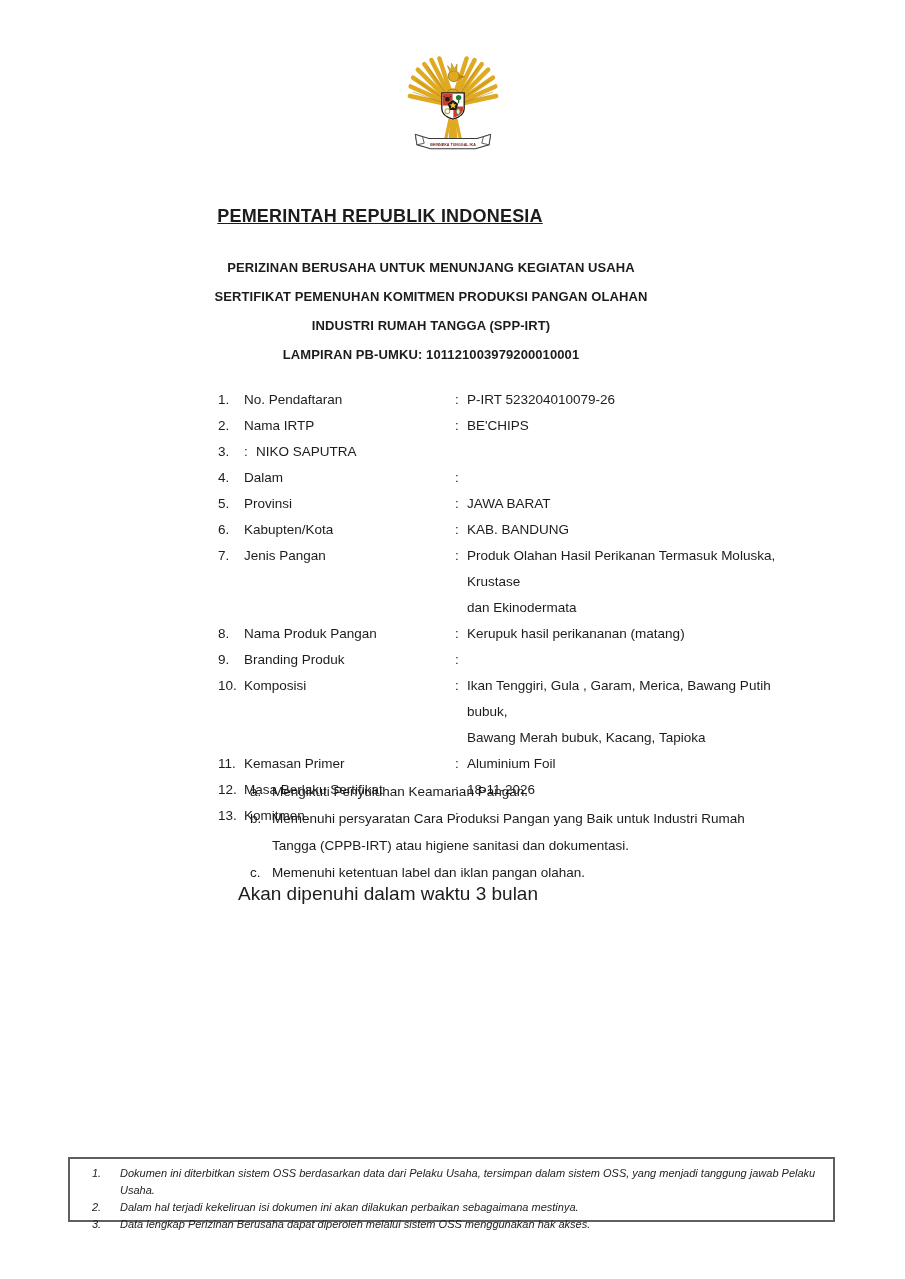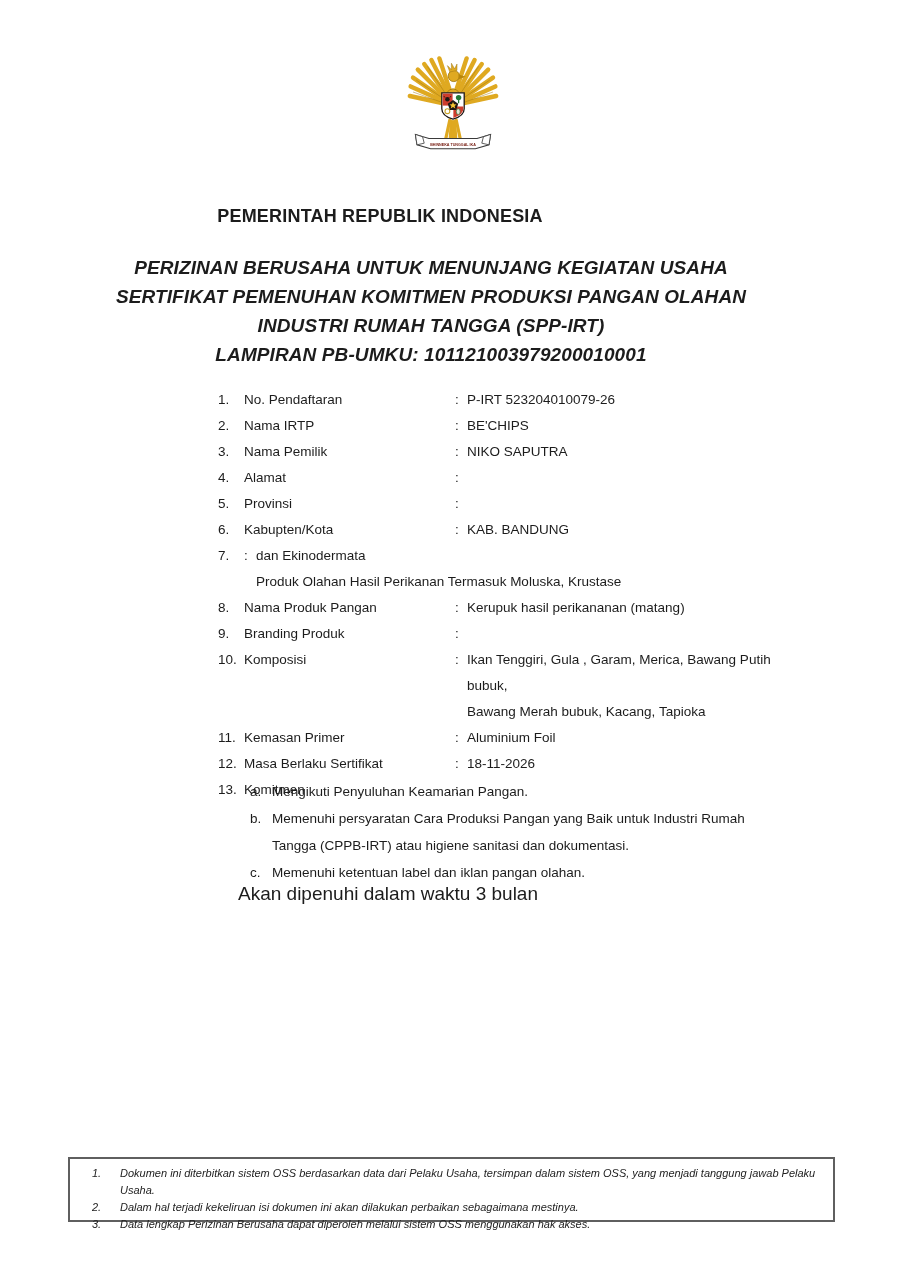--- a/index.html
+++ b/index.html
@@ -8,27 +8,26 @@
     position:relative;
     font-family:"Liberation Sans", sans-serif;
     color:#1c1c1c;
   }
   .emblem {
     position:absolute; top:56px; left:50%; transform:translateX(-50%);
     width:96px; height:104px;
   }
   .gov-title {
     position:absolute; top:206px; left:0; width:760px;
-    text-align:center; font-size:18px; font-weight:bold; letter-spacing:0.2px;
+    text-align:center; font-size:18px; font-weight:bold; letter-spacing:0.2px;text-decoration:underline;
   }
   .main-title {
     position:absolute; top:253px; left:0; width:862px;
-    text-align:center; font-size:19px; font-weight:bold; line-height:29px;
+    text-align:center; font-size:13px; font-weight:bold; line-height:29px;
     letter-spacing:0.1px;
-    font-style:italic;
   }
   .fields { position:absolute; top:387px; left:218px; width:580px; font-size:13.5px; }
   .field-row { display:flex; line-height:26px; }
   .f-no    { width:26px; flex:none; }
   .f-label { width:211px; flex:none; }
   .f-colon { width:12px; flex:none; }
   .f-value { flex:1; }
   .commitments { position:absolute; top:778px; left:250px; width:560px; font-size:13.5px; }
   .c-item { display:flex; line-height:27px; }
   .c-letter { width:22px; flex:none; }
@@ -124,50 +123,51 @@
 
   <div class="field-row">
     <div class="f-no">2.</div>
     <div class="f-label">Nama IRTP</div>
     <div class="f-colon">:</div>
     <div class="f-value">BE'CHIPS</div>
   </div>
 
   <div class="field-row">
     <div class="f-no">3.</div>
-    <div class="f-label">Nama Pemilik</div>
     <div class="f-colon">:</div>
     <div class="f-value">NIKO SAPUTRA</div>
   </div>
 
   <div class="field-row">
     <div class="f-no">4.</div>
-    <div class="f-label">Alamat</div>
+    <div class="f-label">Dalam</div>
     <div class="f-colon">:</div>
   </div>
 
   <div class="field-row">
     <div class="f-no">5.</div>
     <div class="f-label">Provinsi</div>
     <div class="f-colon">:</div>
+    <div class="f-value">JAWA BARAT</div>
   </div>
 
   <div class="field-row">
     <div class="f-no">6.</div>
     <div class="f-label">Kabupten/Kota</div>
     <div class="f-colon">:</div>
     <div class="f-value">KAB. BANDUNG</div>
   </div>
 
   <div class="field-row">
     <div class="f-no">7.</div>
+    <div class="f-label">Jenis Pangan</div>
     <div class="f-colon">:</div>
     <div class="f-value">
+      <div>Produk Olahan Hasil Perikanan Termasuk Moluska, Krustase</div>
       <div>dan  Ekinodermata</div>
-      <div>Produk Olahan Hasil Perikanan Termasuk Moluska, Krustase</div>
     </div>
   </div>
 
   <div class="field-row">
     <div class="f-no">8.</div>
     <div class="f-label">Nama Produk Pangan</div>
     <div class="f-colon">:</div>
     <div class="f-value">Kerupuk hasil perikananan (matang)</div>
   </div>
 

